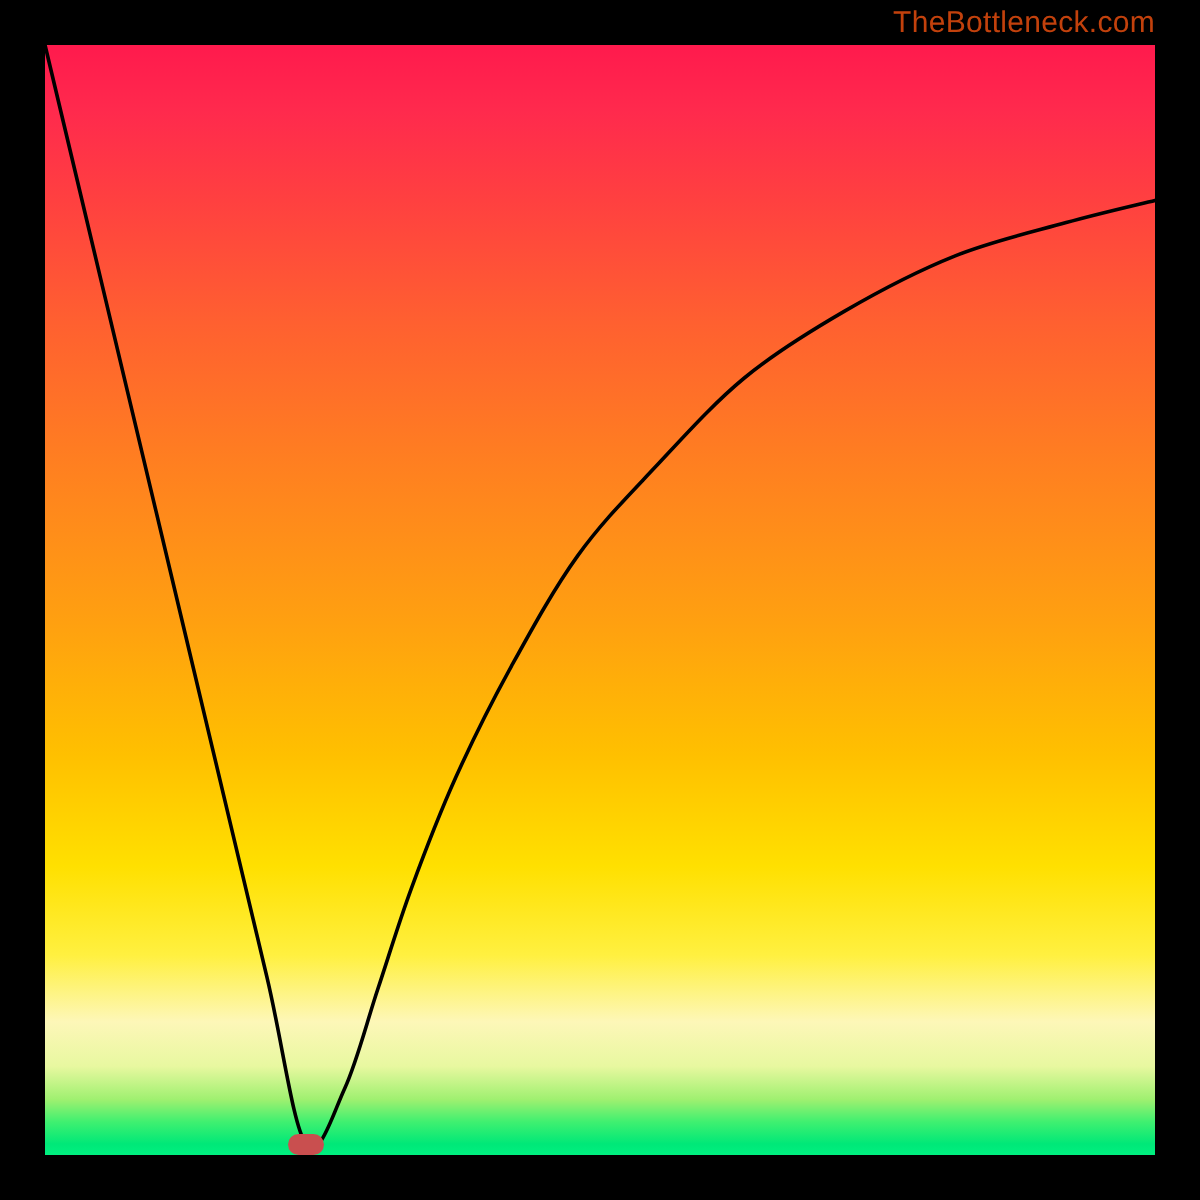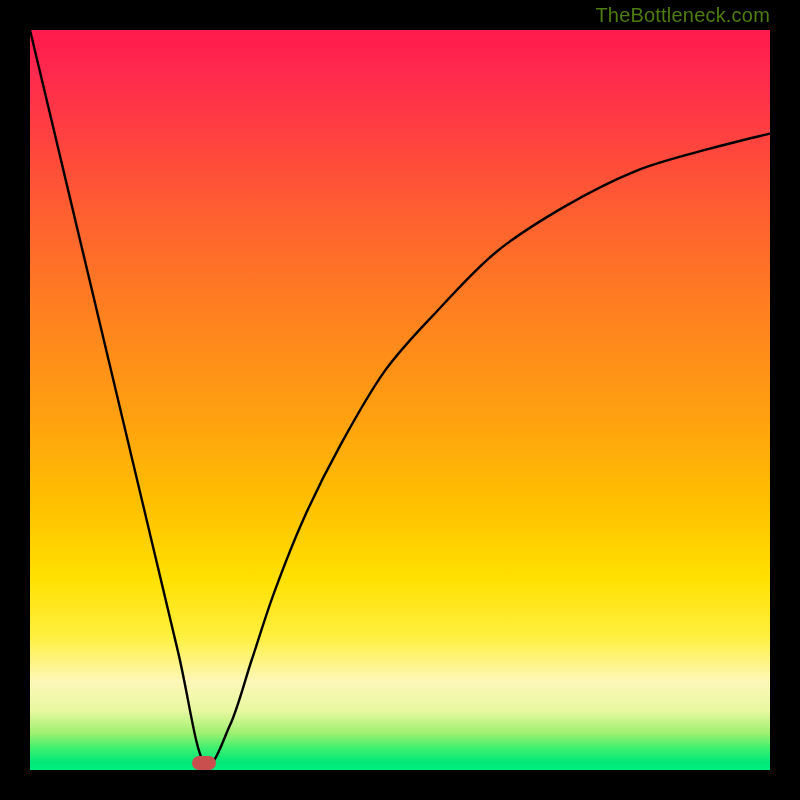--- a/index.html
+++ b/index.html
@@ -39,21 +39,21 @@
       #9ff070 95%,
       #40f070 97%,
       #00e878 99%,
       #00f080 100%
     );
   }
   .watermark {
     position: absolute;
     top: 4px;
     right: 30px;
-    color: #4d7c0f;
+    color: #c2410c;
     font-size: 20px;
     letter-spacing: 0.2px;
   }
   .marker {
     position: absolute;
     width: 24px;
     height: 14px;
     background: #c94f4f;
     border-radius: 7px;
     transform: translate(-50%, -50%);

